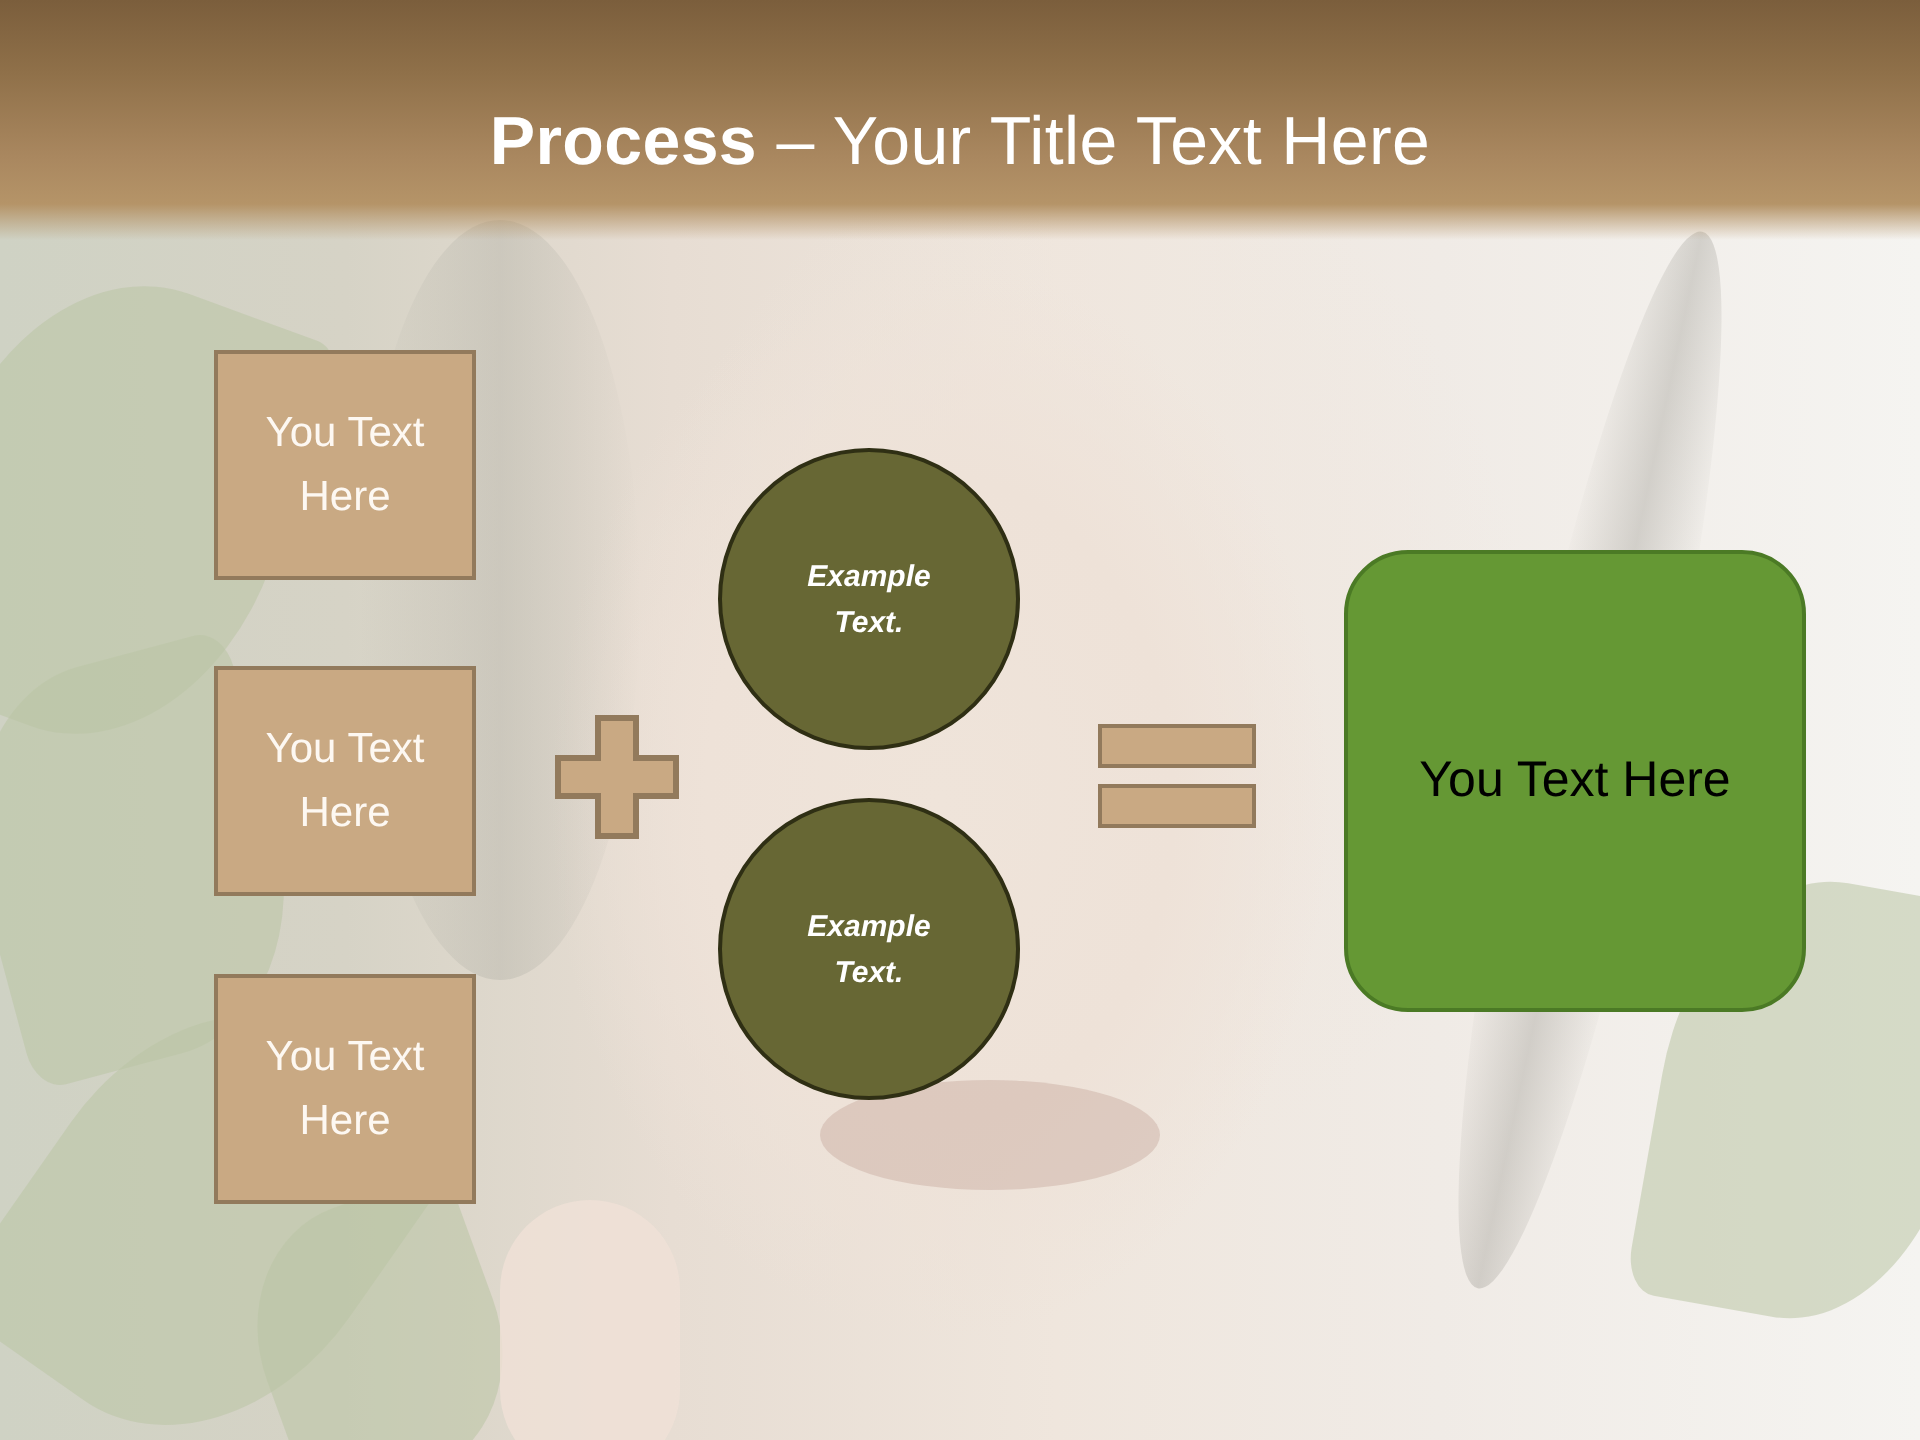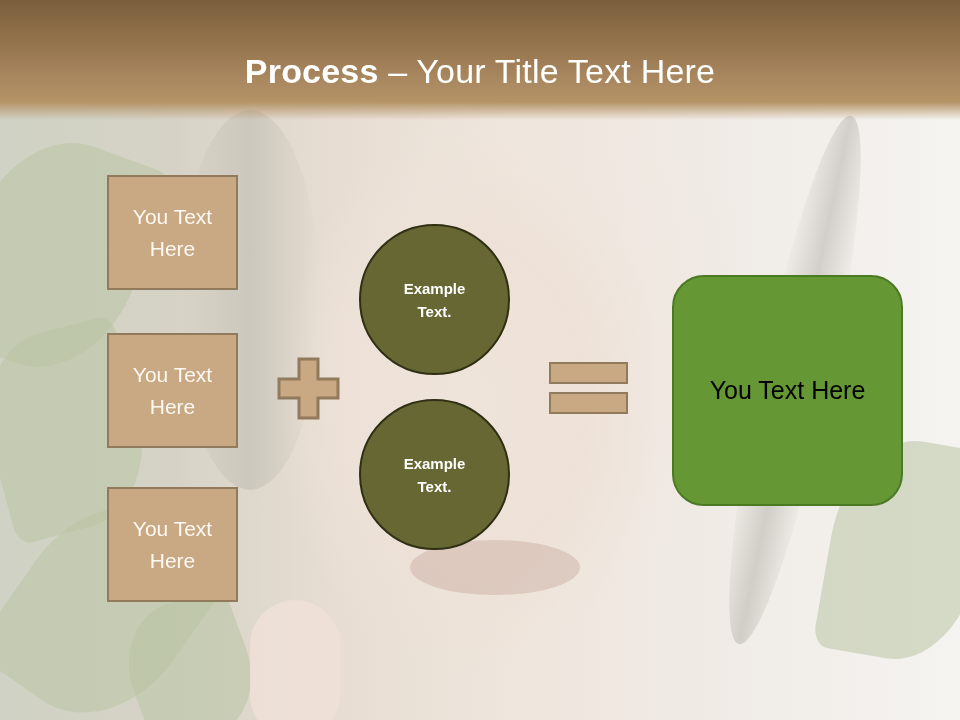--- a/index.html
+++ b/index.html
@@ -56,21 +56,21 @@
 
     .plus { position: absolute; left: 277px; top: 357px; width: 63px; height: 63px; }
     .eq-bar {
       position: absolute; left: 549px; width: 75px; height: 18px;
       background: #c9a983; border: 2px solid #927a5c;
     }
     .circle {
       position: absolute; left: 359px; width: 147px; height: 147px; border-radius: 50%;
       background: #676734; border: 2px solid #2f2f14;
       display: flex; align-items: center; justify-content: center; text-align: center;
-      color: #ffffff; font-weight: bold; font-size: 15px; line-height: 23px;
+      color: #ffffff; font-style: italic; font-weight: bold; font-size: 15px; line-height: 23px;
     }
     .circle span { display: block; width: 90px; }
     .green-box {
       position: absolute; left: 672px; top: 275px; width: 227px; height: 227px;
       background: #659834; border: 2px solid #4b7a25; border-radius: 32px;
       display: flex; align-items: center; justify-content: center;
       color: #000000; font-size: 25px;
     }
   </style>
 </head>

